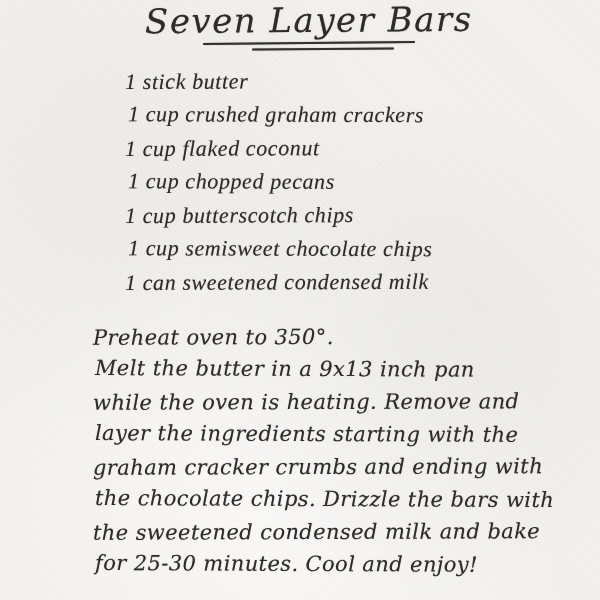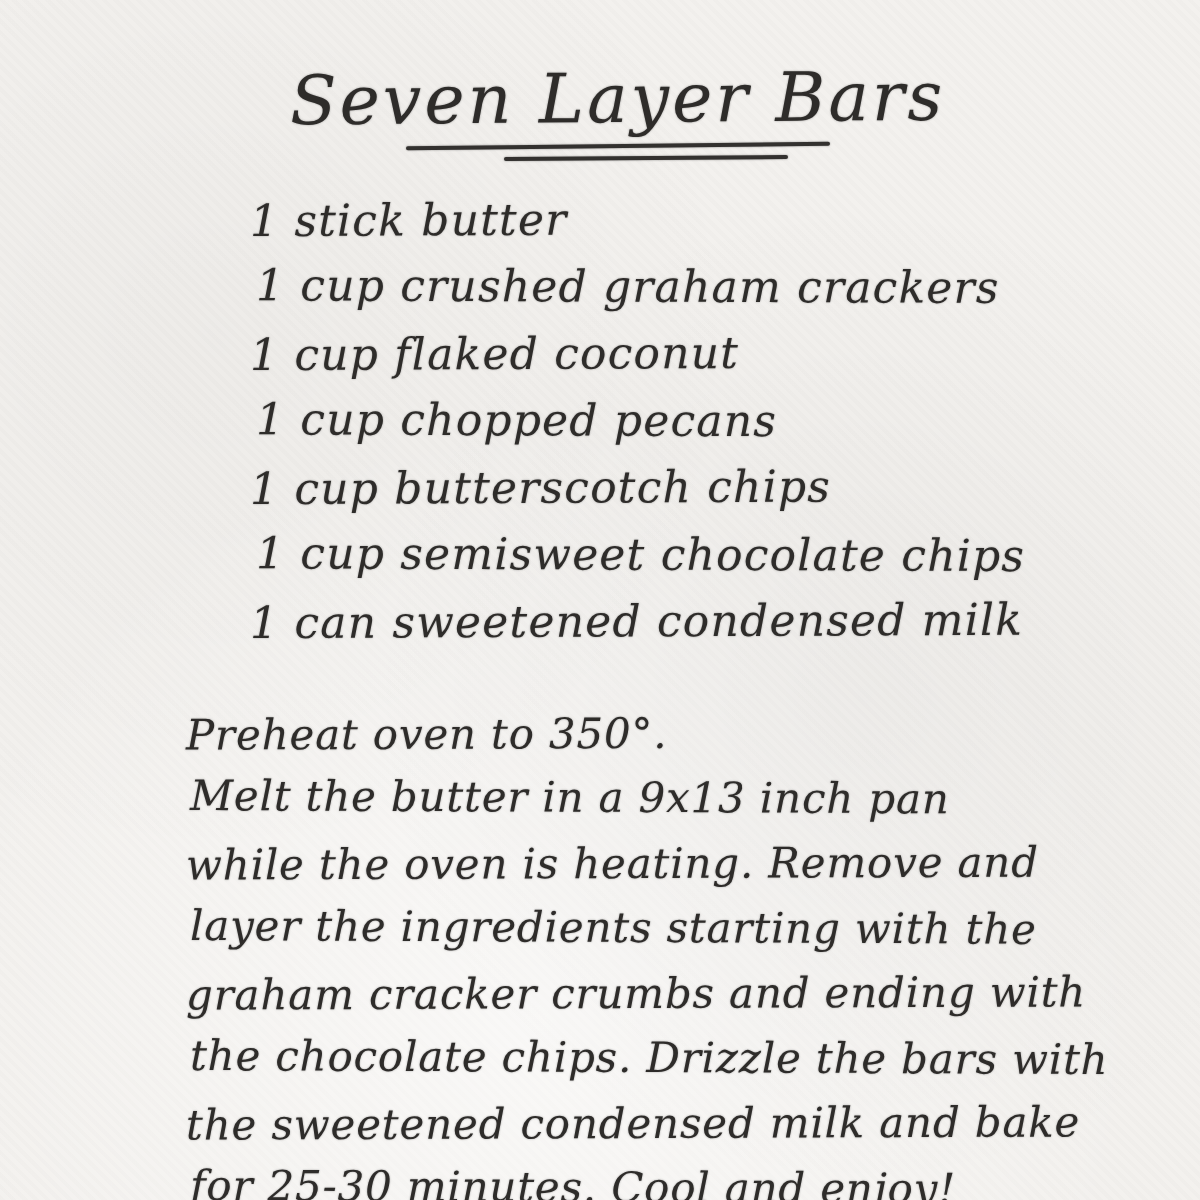--- a/index.html
+++ b/index.html
@@ -20,21 +20,21 @@
       radial-gradient(circle at 45% 85%, rgba(255,255,255,0.55), transparent 50%),
       repeating-linear-gradient(45deg, rgba(0,0,0,0.012) 0 2px, rgba(255,255,255,0.012) 2px 4px);
   }
   .recipe-card {
     position: relative;
     width: 600px;
     height: 600px;
   }
   .title-wrap {
     text-align: center;
-    padding-top: 30px;
+    padding-top: 0;
     margin-left: 18px;
     text-decoration: underline;
   }
   .recipe-title {
     display: inline-block;
     font-size: 34px;
     letter-spacing: 1.5px;
     line-height: 40px;
     text-shadow: 0 0 1px rgba(30,30,30,0.45);
     transform: rotate(-0.4deg);
@@ -52,20 +52,21 @@
     width: 142px;
     height: 2px;
     background: #33312f;
     margin: 4px auto 0 auto;
     border-radius: 2px;
     transform: translateX(14px) rotate(-0.4deg);
     box-shadow: 0 0 1px rgba(30,30,30,0.5);
   }
   .ingredients-list {
     margin: 14px 0 0 128px;
+    font-family: Liberation Serif, serif;
   }
   .ingredient-line {
     font-size: 22px;
     line-height: 33.5px;
     letter-spacing: 0.6px;
     white-space: nowrap;
     text-shadow: 0 0 1px rgba(30,30,30,0.4);
   }
   .ingredient-line:nth-child(odd)  { transform: rotate(-0.25deg) translateX(-3px); }
   .ingredient-line:nth-child(even) { transform: rotate(0.2deg); }

